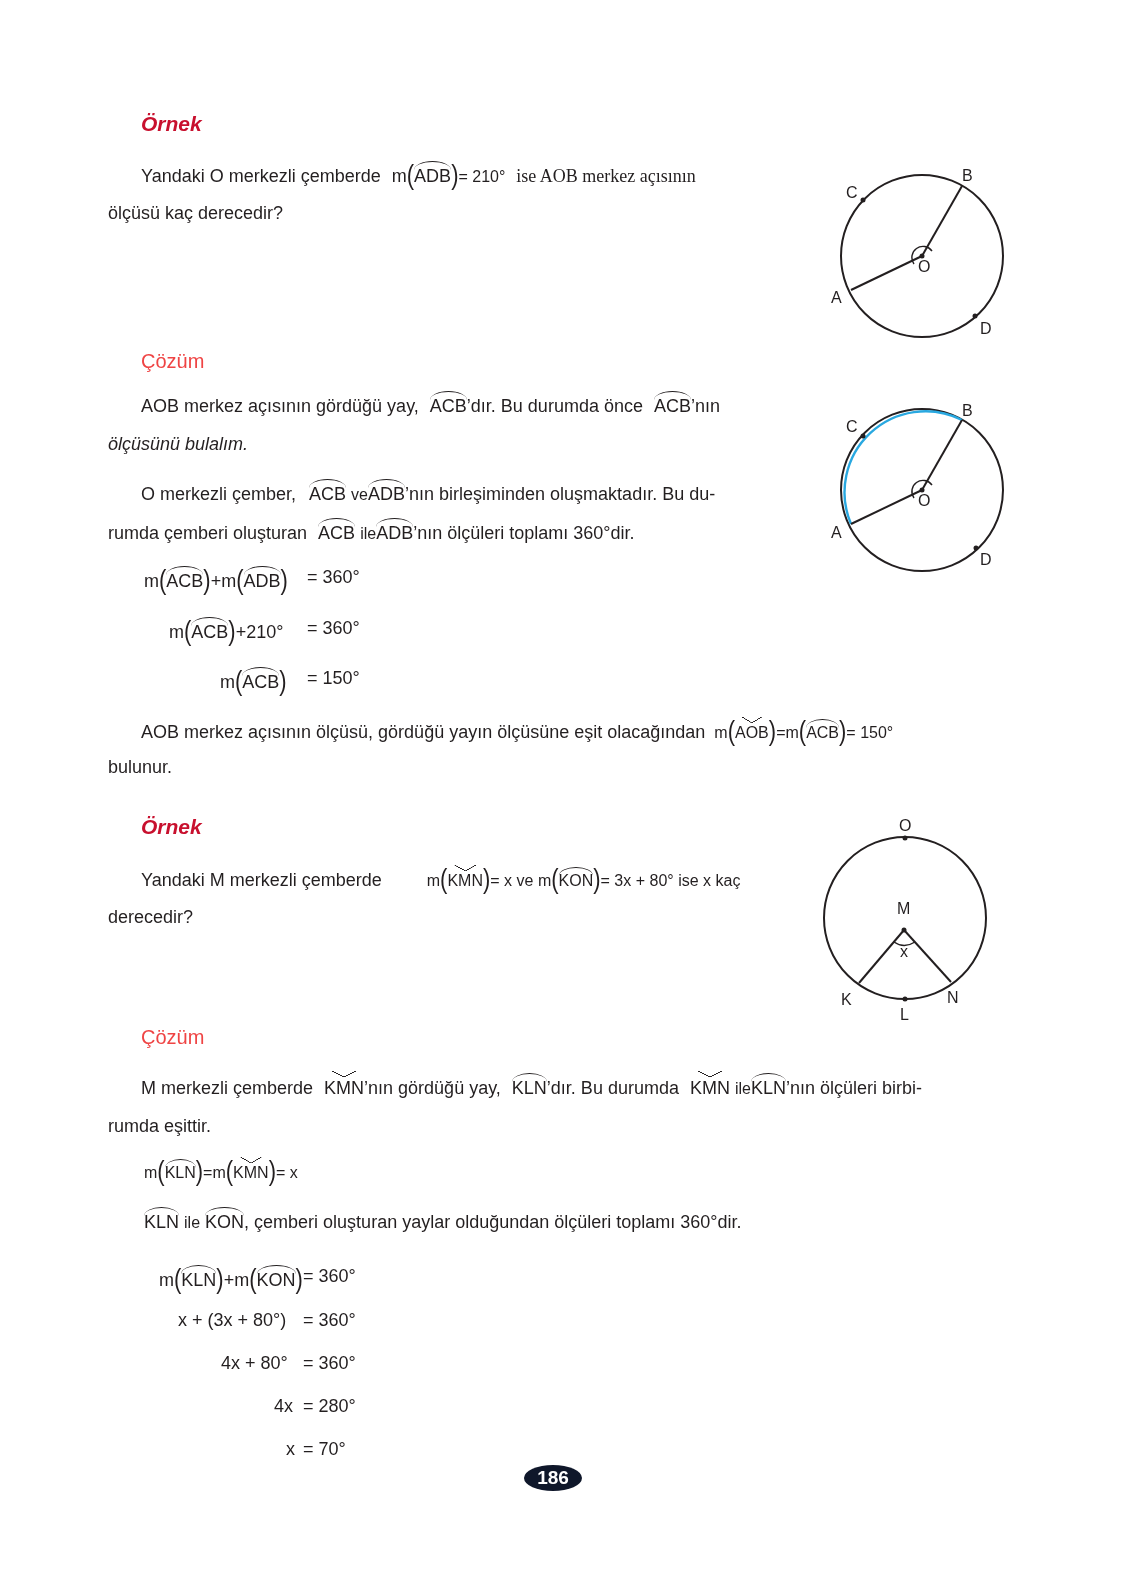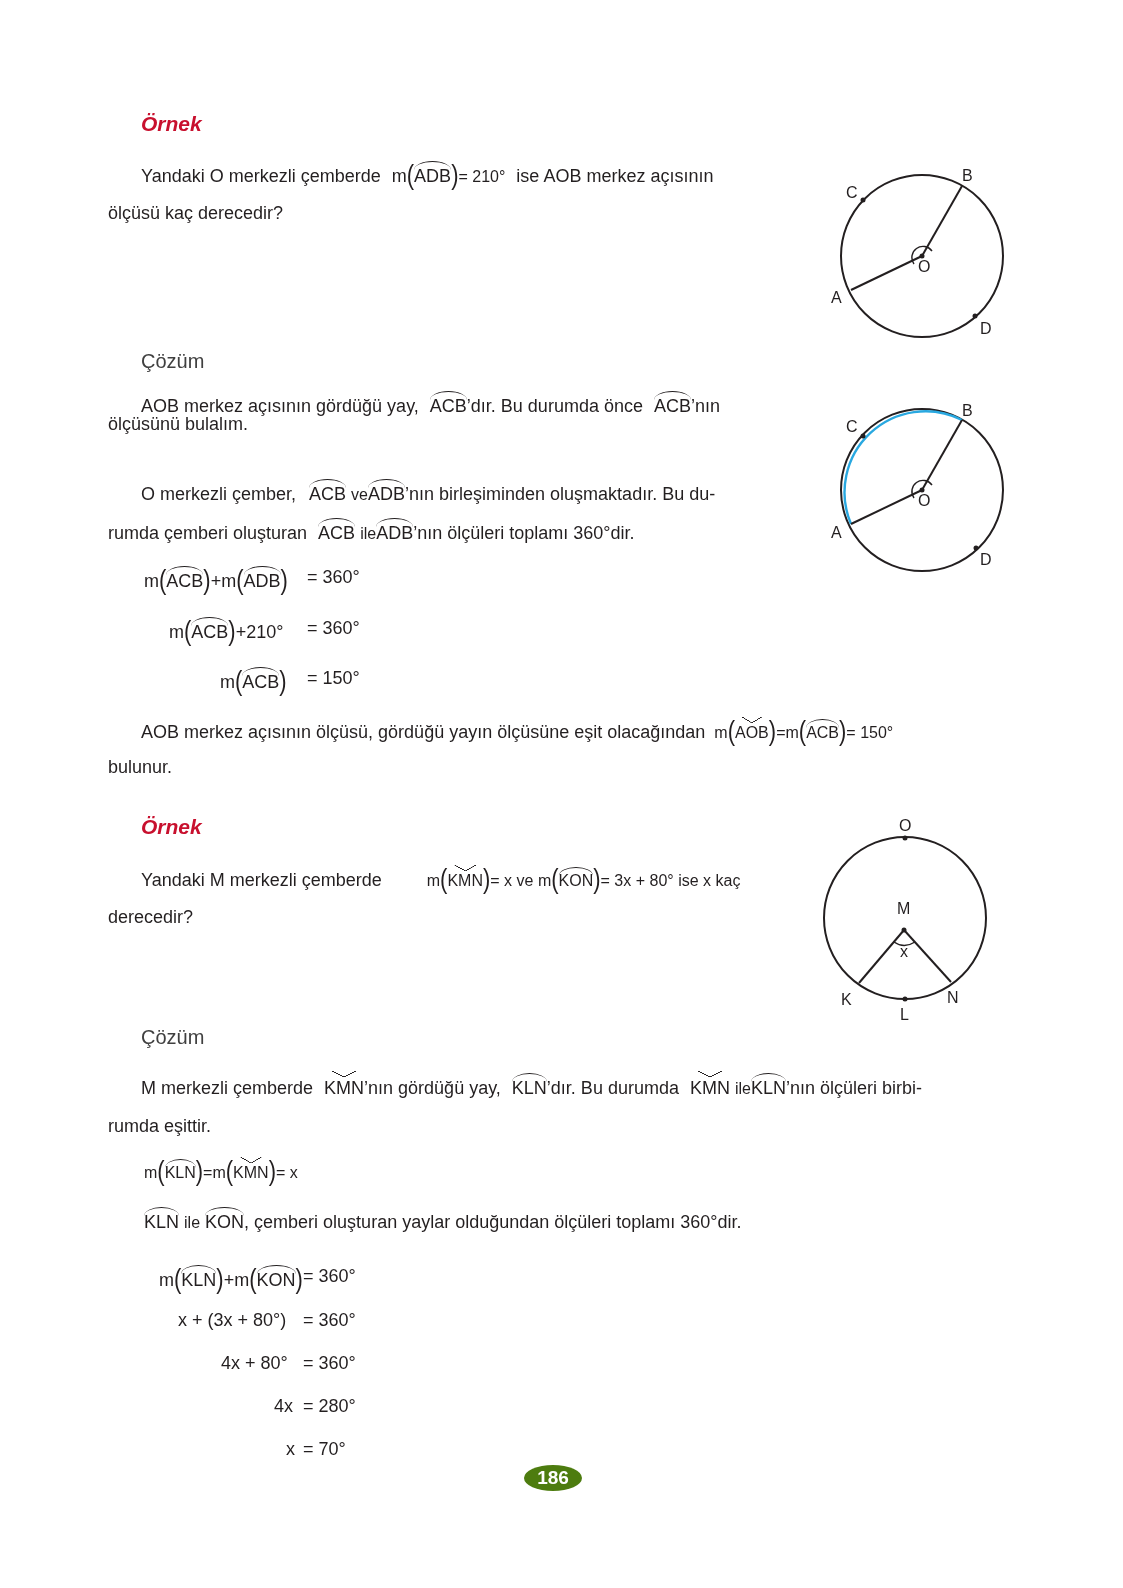--- a/index.html
+++ b/index.html
@@ -1,45 +1,45 @@
 <!DOCTYPE html>
 <html><head>
 <meta charset="utf-8">
 <style>
   html, body { margin: 0; padding: 0; background: #ffffff; }
   body { width: 1123px; height: 1588px; position: relative; overflow: hidden;
          font-family: "Liberation Sans", sans-serif; color: #231f20; }
   .abs { position: absolute; white-space: nowrap; }
   .heading-bold { font-weight: bold; color: #c8102e; font-size: 21px; font-style: italic; }
-  .heading-light { color: #404040; font-size: 20px; }
+  .heading-light { color: #ef4444; font-size: 20px; }
   .txt { font-size: 18px; }
   .eq { font-size: 18px; }
   .arc { position: relative; display: inline-block; }
   .arc::before { content: ""; position: absolute; left: 0; right: 0; top: -5px; height: 8px;
                  border-top: 1.3px solid #231f20; border-radius: 50% 50% 0 0 / 100% 100% 0 0; }
   .hat { position: relative; display: inline-block; }
   .hat::before { content: ""; position: absolute; left: 50%; top: -7px; width: 60%; height: 6px;
                  transform: translateX(-50%);
                  background: linear-gradient(to top right, transparent 46%, #231f20 48%, #231f20 54%, transparent 56%) left/50% 100% no-repeat,
                              linear-gradient(to top left, transparent 46%, #231f20 48%, #231f20 54%, transparent 56%) right/50% 100% no-repeat; }
   .paren { font-size: 22px; font-weight: 300; display: inline-block; transform: scaleY(1.25); }
   .sm { font-size: 16px; }
   svg text { font-family: "Liberation Sans", sans-serif; font-size: 16px; fill: #231f20; }
   .badge { position: absolute; left: 524px; top: 1465px; width: 58px; height: 26px; border-radius: 50%;
-           background: #4d7c0f; color: #fff; font-weight: bold; font-size: 19px; text-align: center; line-height: 26px; }
+           background: #0f172a; color: #fff; font-weight: bold; font-size: 19px; text-align: center; line-height: 26px; }
 </style>
 </head>
 <body>
 
 <div class="abs heading-bold" style="left:141px;top:112px;">Örnek</div>
 
 <div class="abs txt" style="left:141px;top:162px;">
   <span>Yandaki O merkezli çemberde</span>
   <span class="eq" style="margin-left:6px;"><span>m</span><span class="paren">(</span><span class="arc">ADB</span><span class="paren">)</span><span class="sm">= 210°</span></span>
-  <span style="margin-left:6px;">ise AOB merkez açısının</span>
+  <span style="margin-left:6px;font-family:Liberation Serif, serif;">ise AOB merkez açısının</span>
 </div>
 <div class="abs txt" style="left:108px;top:203px;">ölçüsü kaç derecedir?</div>
 
 <svg class="abs" style="left:820px;top:160px;" width="210" height="190">
   <circle cx="102" cy="96" r="81" fill="none" stroke="#231f20" stroke-width="2"></circle>
   <line x1="102" y1="96" x2="142" y2="26" stroke="#231f20" stroke-width="2"></line>
   <line x1="102" y1="96" x2="31" y2="130" stroke="#231f20" stroke-width="2"></line>
   <path d="M 112 91 A 11 11 0 1 0 94 104" fill="none" stroke="#231f20" stroke-width="1.4"></path>
   <circle cx="102" cy="96" r="2.5" fill="#231f20"></circle>
   <circle cx="43" cy="40" r="2.5" fill="#231f20"></circle>
@@ -51,21 +51,21 @@
   <text x="160" y="174">D</text>
 </svg>
 
 <div class="abs heading-light" style="left:141px;top:350px;">Çözüm</div>
 
 <div class="abs txt" style="left:141px;top:396px;">
   <span>AOB merkez açısının gördüğü yay,</span>
   <span class="arc" style="margin-left:6px;">ACB</span><span>’dır. Bu durumda önce</span>
   <span class="arc" style="margin-left:6px;">ACB</span><span>’nın</span>
 </div>
-<div class="abs txt" style="left:108px;top:414px;">ölçüsünü bulalım.</div>
+<div class="abs txt" style="left:108px;top:434px;font-style:italic;">ölçüsünü bulalım.</div>
 
 <div class="abs txt" style="left:141px;top:484px;">
   <span>O merkezli çember,</span>
   <span class="arc" style="margin-left:8px;">ACB</span>
   <span class="sm">ve</span><span class="arc">ADB</span><span>’nın birleşiminden oluşmaktadır. Bu du-</span>
 </div>
 <div class="abs txt" style="left:108px;top:523px;">
   <span>rumda çemberi oluşturan</span>
   <span class="arc" style="margin-left:6px;">ACB</span>
   <span class="sm">ile</span><span class="arc">ADB</span><span>’nın ölçüleri toplamı 360°dir.</span>

